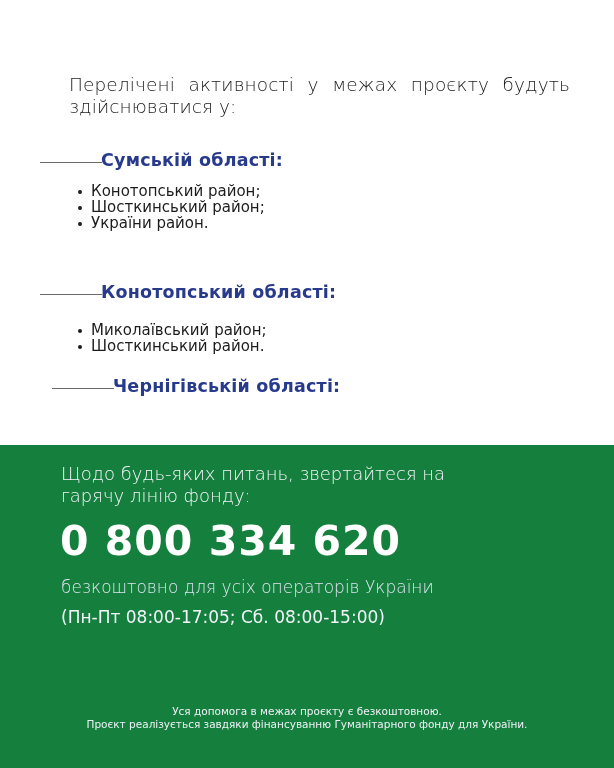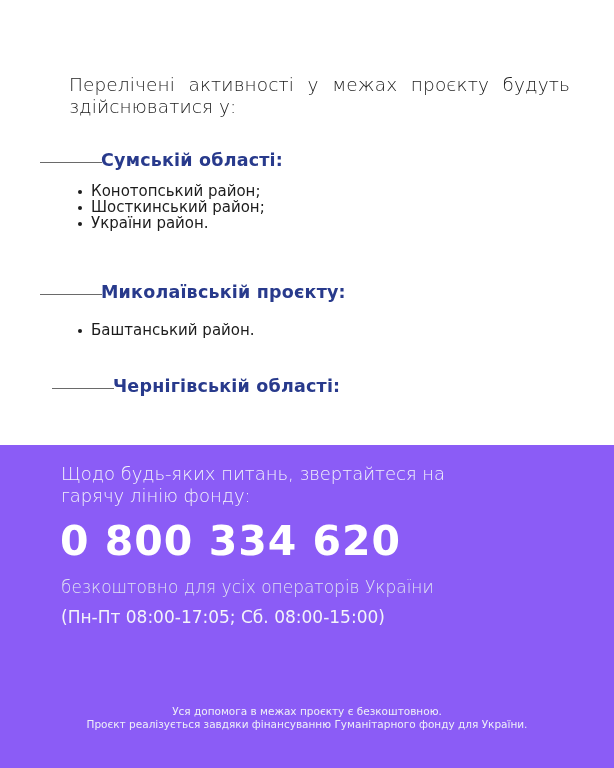--- a/index.html
+++ b/index.html
@@ -33,21 +33,21 @@
       position: relative; font-size: 15px; line-height: 16px; color: #1c1c1c;
       padding-left: 13px; white-space: nowrap;
     }
     .district-list li::before {
       content: ""; position: absolute; left: 0; top: 7px; width: 4px; height: 4px;
       border-radius: 50%; background: #1c1c1c;
     }
 
     .panel {
       position: absolute; left: 0; top: 445px; width: 614px; height: 323px;
-      background: #8b5cf6; color: #ffffff;
+      background: #15803d; color: #ffffff;
     }
     .hotline-intro {
       position: absolute; left: 61px; top: 18px; width: 440px;
       font-size: 18px; line-height: 22px; color: #f3f4fa; font-weight: 300;
     }
     .phone {
       position: absolute; left: 60px; top: 72px; font-size: 41px; font-weight: bold;
       color: #ffffff; letter-spacing: 1px; white-space: nowrap;
     }
     .free-note {
@@ -76,24 +76,25 @@
   <ul class="district-list" style="top:33px;">
     <li>Конотопський район;</li>
     <li>Шосткинський район;</li>
     <li>України район.</li>
   </ul>
 </section>
 
 <section class="region" style="top:282px;">
   <div class="region-head">
     <div class="region-line"></div>
-    <h2 class="region-title">Миколаївській проєкту:</h2>
+    <h2 class="region-title">Конотопський області:</h2>
   </div>
   <ul class="district-list" style="top:40px;">
-    <li>Баштанський район.</li>
+    <li>Миколаївський район;</li>
+    <li>Шосткинський район.</li>
   </ul>
 </section>
 
 <section class="region" style="top:376px;margin-left:12px;">
   <div class="region-head">
     <div class="region-line"></div>
     <h2 class="region-title">Чернігівській області:</h2>
   </div>
 </section>
 

